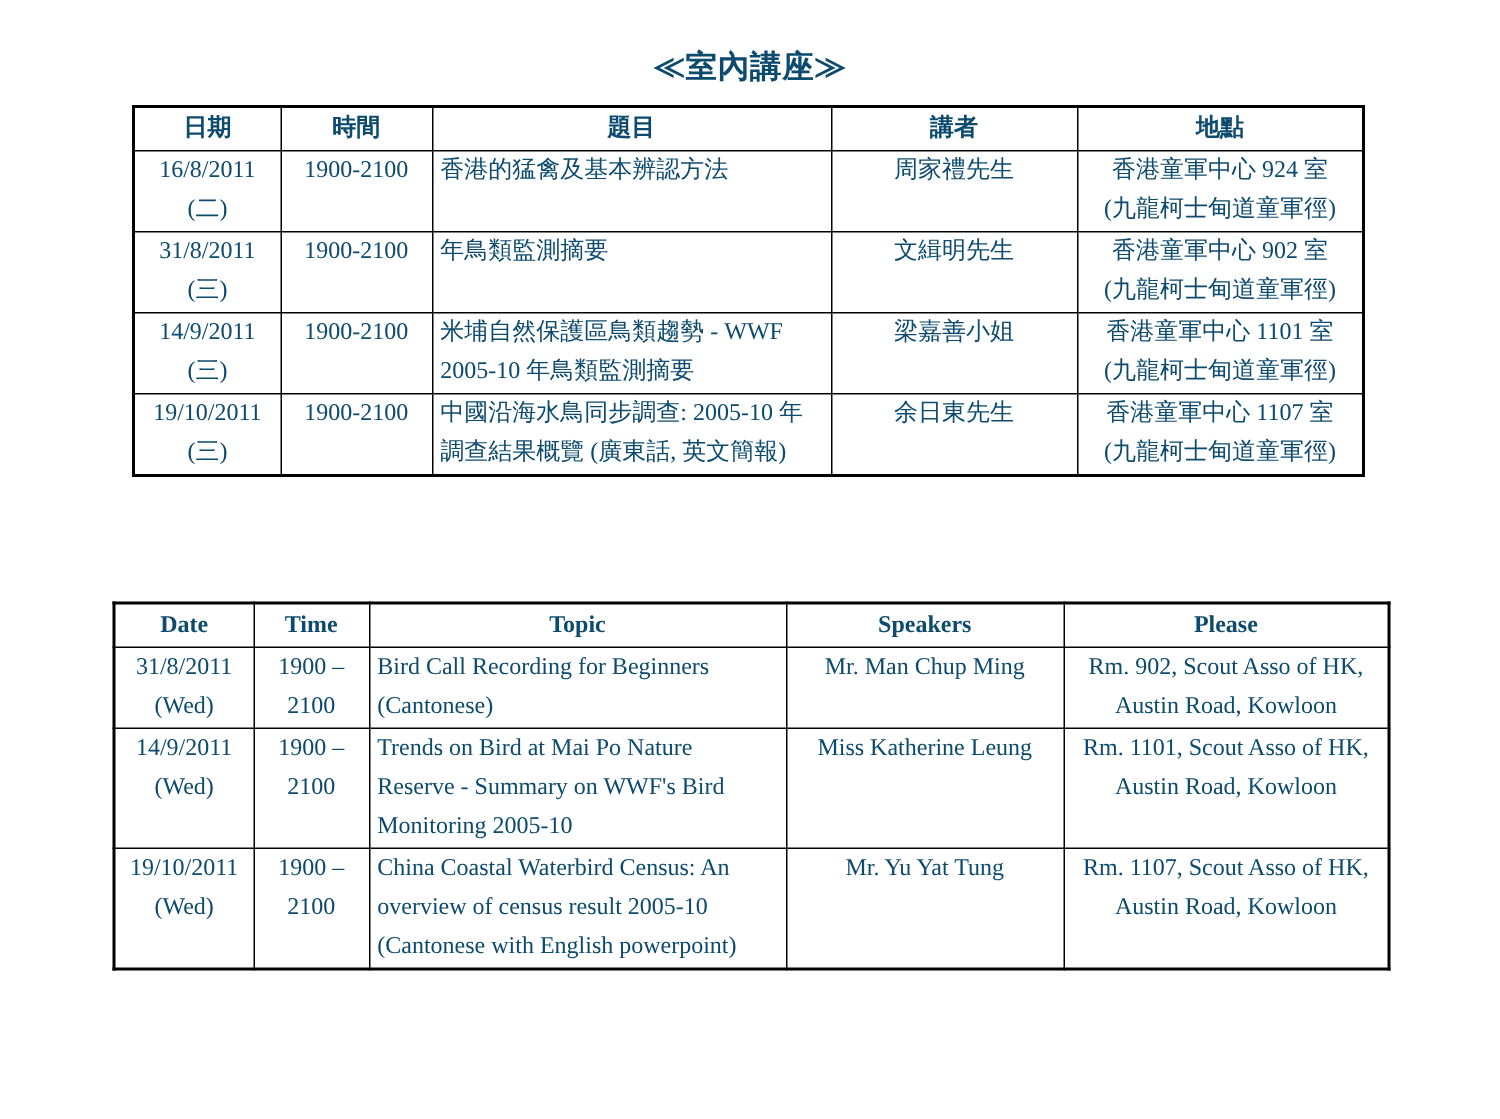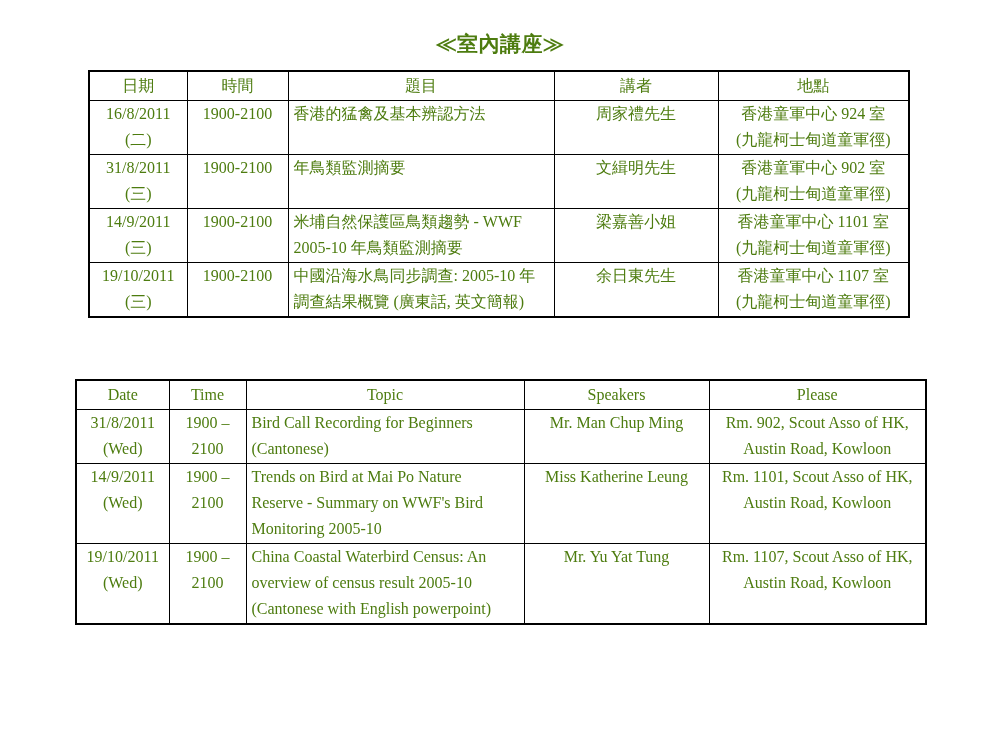--- a/index.html
+++ b/index.html
@@ -5,21 +5,21 @@
   html, body {
     margin: 0;
     padding: 0;
     background: #ffffff;
   }
   .page {
     position: relative;
     width: 1000px;
     height: 746px;
     background: #ffffff;
-    color: #4d7c0f;
+    color: #0c4a6e;
     font-family: "Liberation Serif", "DejaVu Serif", serif;
     overflow: hidden;
   }
   .section-title {
     position: absolute;
     left: 0;
     width: 1000px;
     text-align: center;
     font-weight: bold;
     letter-spacing: 0.5px;
@@ -32,35 +32,35 @@
     top: 354px;
     font-size: 18px;
   }
   table.doc-table {
     position: absolute;
     border-collapse: collapse;
     table-layout: fixed;
     background: #ffffff;
   }
   #table-cn { left: 88px; top: 70px; width: 820px; }
-  #table-en { left: 75px; top: 379px; width: 850px; }
+  #table-en { left: 75px; top: 401px; width: 850px; }
 
   table.doc-table th,
   table.doc-table td {
     border: 1px solid #000000;
     font-size: 16px;
     line-height: 26px;
     vertical-align: top;
     padding: 0 5px 1px 5px;
     white-space: pre-line;
     overflow: hidden;
   }
   table.doc-table { border: 2px solid #000000; }
   table.doc-table th {
-    font-weight: normal;
+    font-weight: bold;
     text-align: center;
     padding-top: 1px;
     padding-bottom: 1px;
   }
   td.c { text-align: center; }
   td.l { text-align: left; padding-left: 7px; }
   #table-cn td { height: 51px; margin-top: 16px; }
   #table-en tr.r2 td { height: 51px; }
   #table-en tr.r3 td { height: 76px; }
 

